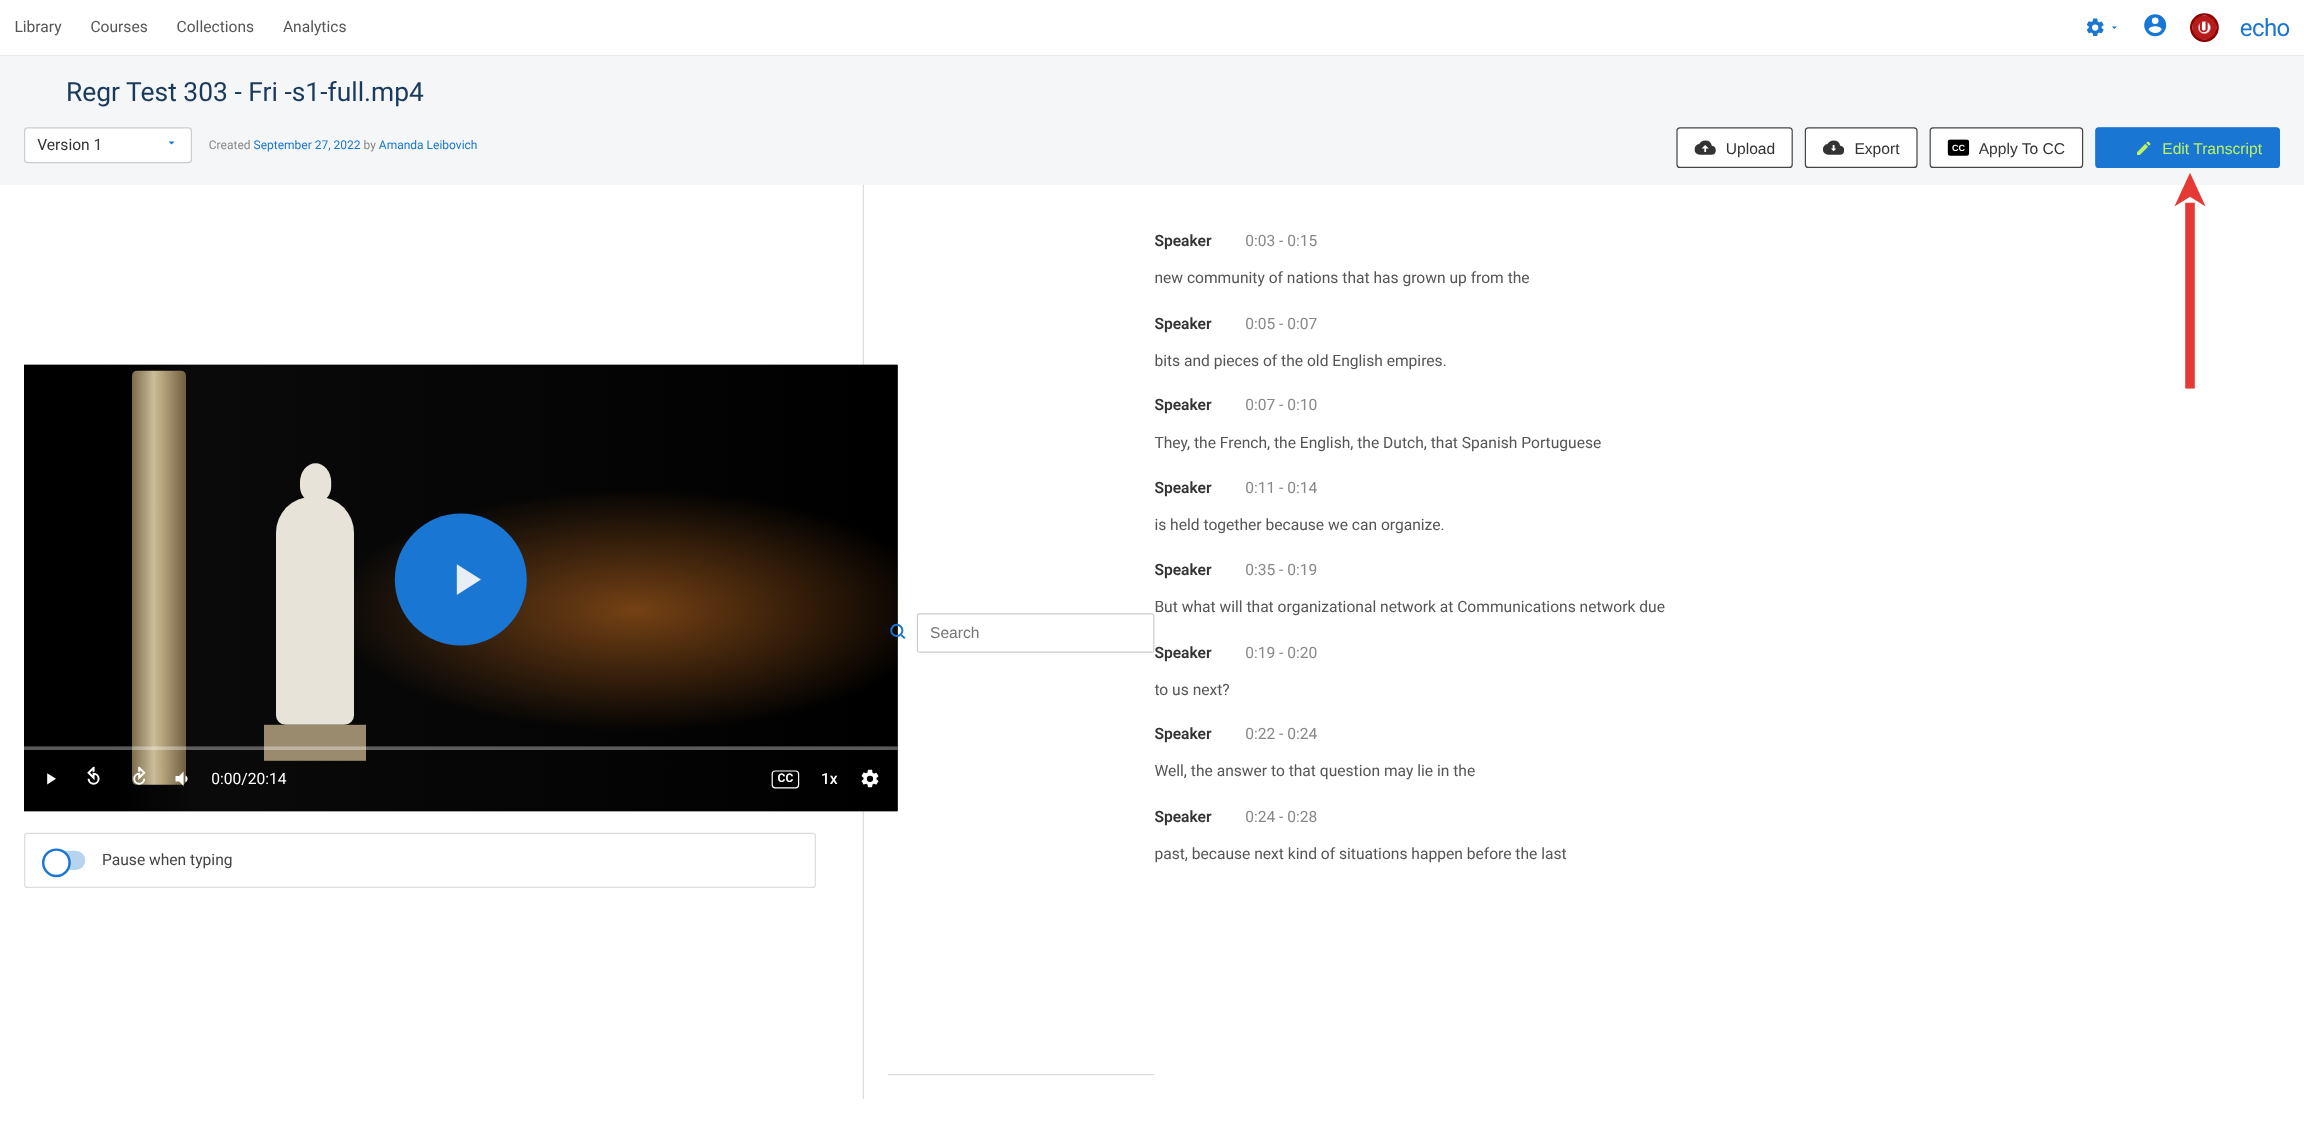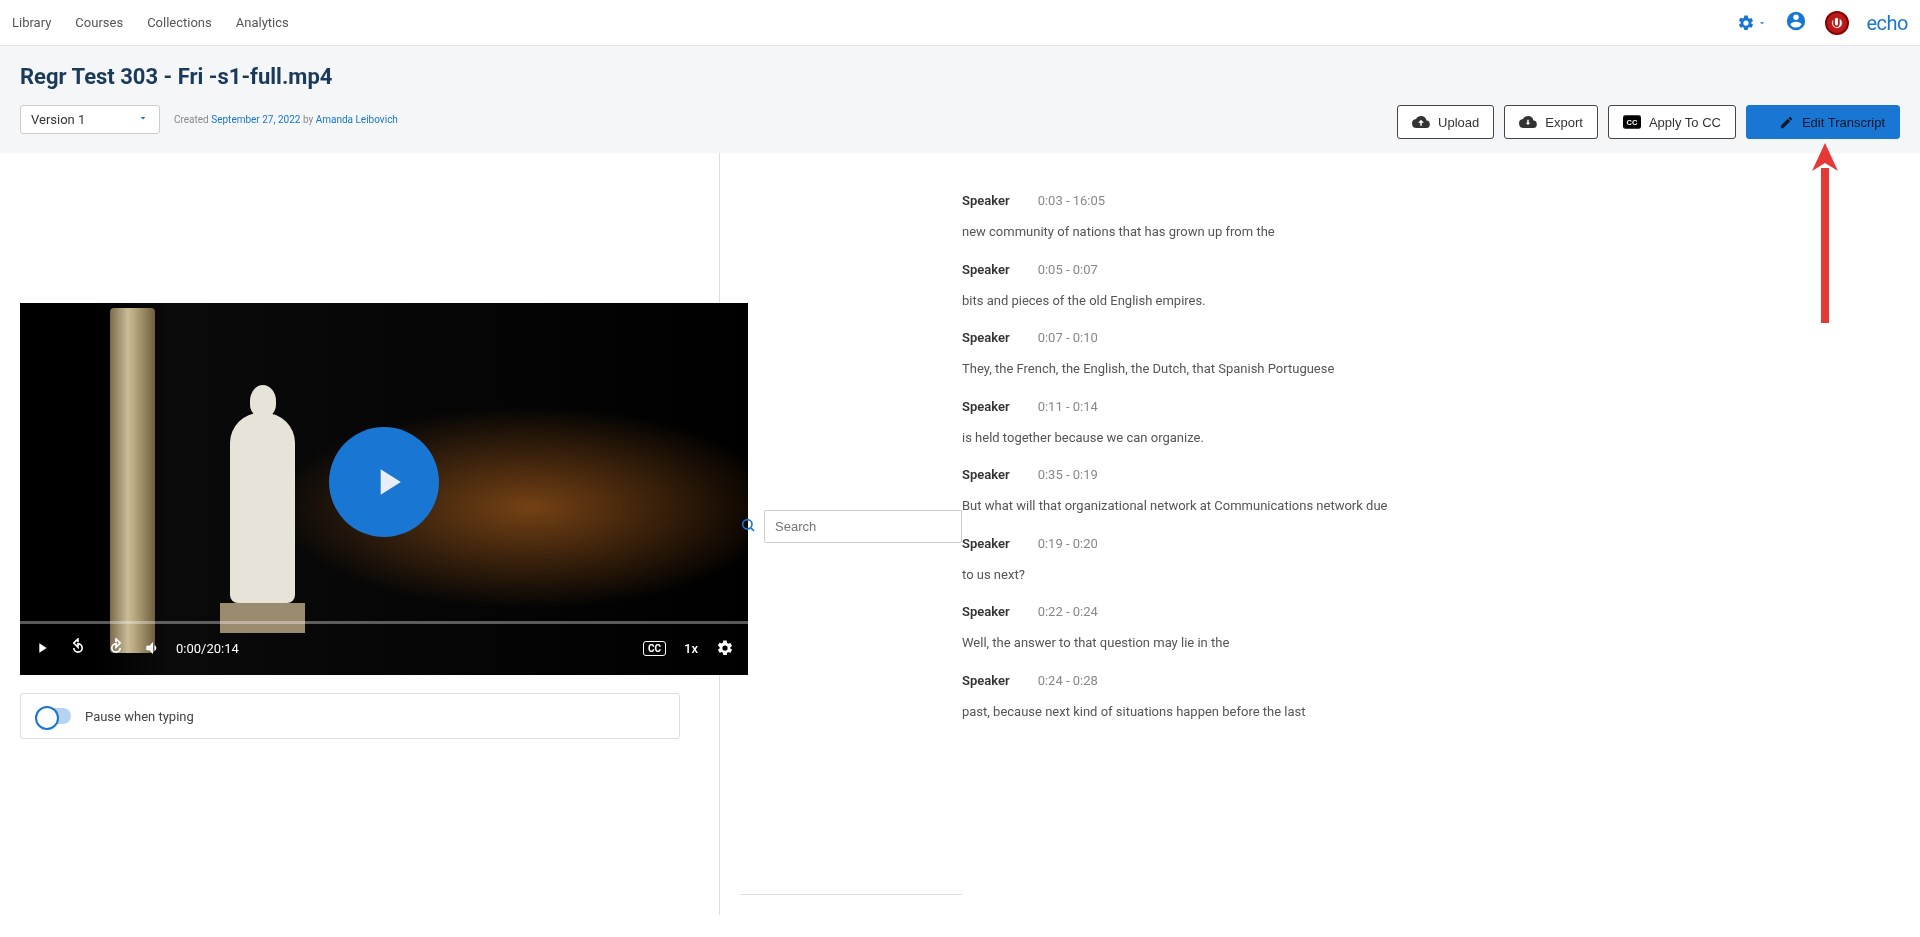--- a/index.html
+++ b/index.html
@@ -10,31 +10,31 @@
 .nav-left { display: flex; gap: 24px; }
 .nav-link { color: #555; text-decoration: none; font-size: 13px; cursor: pointer; }
 .nav-right { display: flex; align-items: center; gap: 18px; }
 .gear-group { display: flex; align-items: center; gap: 2px; color: #1976d2; cursor: pointer; }
 .user-icon { color: #1976d2; cursor: pointer; }
 .univ-badge { width: 24px; height: 24px; border-radius: 50%; background: radial-gradient(circle, #fff 30%, #b71c1c 40%); display: flex; align-items: center; justify-content: center; font-weight: bold; font-size: 12px; color: #b71c1c; border: 2px solid #8b0000; }
 .echo-logo { color: #1976d2; font-size: 20px; font-weight: 400; letter-spacing: -0.5px; }
 
 
 .header-bar { background: #f5f6f7; padding: 18px 20px 14px 20px; }
-.page-title { font-size: 22px; font-weight: 700; color: #1a3a5c; }
+.page-title { font-size: 22px; font-weight: 400; color: #1a3a5c; margin-left: 35px; }
 .header-row { display: flex; justify-content: space-between; align-items: flex-start; margin-top: 16px; }
 .header-left { display: flex; align-items: center; gap: 14px; }
 .version-select { border: 1px solid #ccc; background: #fff; border-radius: 3px; padding: 6px 10px; width: 140px; display: flex; justify-content: space-between; align-items: center; font-size: 13px; color: #333; cursor: pointer; }
 .version-select .caret { color: #1976d2; }
 .meta-text { font-size: 10px; color: #888; }
 .meta-text .highlight { color: #1976d2; }
 .header-right { display: flex; gap: 10px; position: relative; }
 .btn { border: 1px solid #444; background: #fff; color: #333; border-radius: 3px; padding: 7px 14px; font-size: 13px; display: inline-flex; align-items: center; gap: 8px; cursor: pointer; }
 .btn svg { flex-shrink: 0; }
-.btn-primary { background: #1976d2; border-color: #1976d2; color: #0f172a; padding-left: 32px; }
+.btn-primary { background: #1976d2; border-color: #1976d2; color: #bef264; padding-left: 32px; }
 
 
 .arrow-annotation { position: absolute; right: 60px; top: 38px; pointer-events: none; z-index: 10; }
 
 
 .main { display: flex; height: calc(100vh - 175px); }
 .left-pane { width: 720px; padding: 20px; border-right: 1px solid #ddd; display: flex; flex-direction: column; }
 .right-pane { flex: 1; padding: 20px 4px 20px 20px; display: flex; flex-direction: row; overflow: hidden; position: relative; }
 
 
@@ -229,21 +229,21 @@
             <path d="m21 21-4.35-4.35"></path>
           </svg>
       </span>
       <input class="search-input" type="text" placeholder="Search" style="">
     </div>
 
     <div class="transcript-scroll" id="transcript-list">
         <div class="segment">
           <div class="seg-head">
             <span class="seg-speaker">Speaker</span>
-            <span class="seg-time">0:03 - 16:05</span>
+            <span class="seg-time">0:03 - 0:15</span>
           </div>
           <div class="seg-text">new community of nations that has grown up from the</div>
         </div>
         <div class="segment">
           <div class="seg-head">
             <span class="seg-speaker">Speaker</span>
             <span class="seg-time">0:05 - 0:07</span>
           </div>
           <div class="seg-text">bits and pieces of the old English empires.</div>
         </div>

